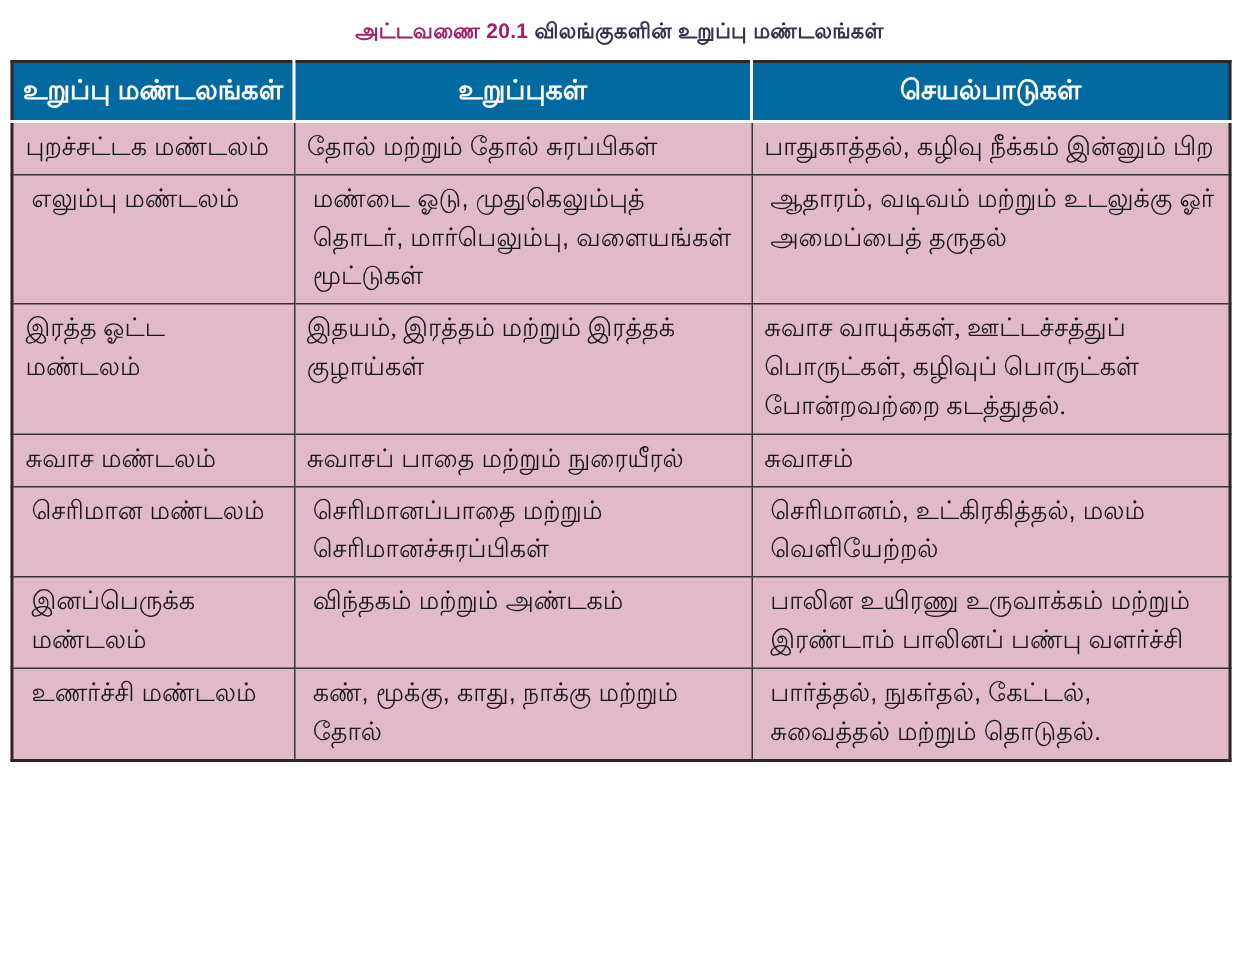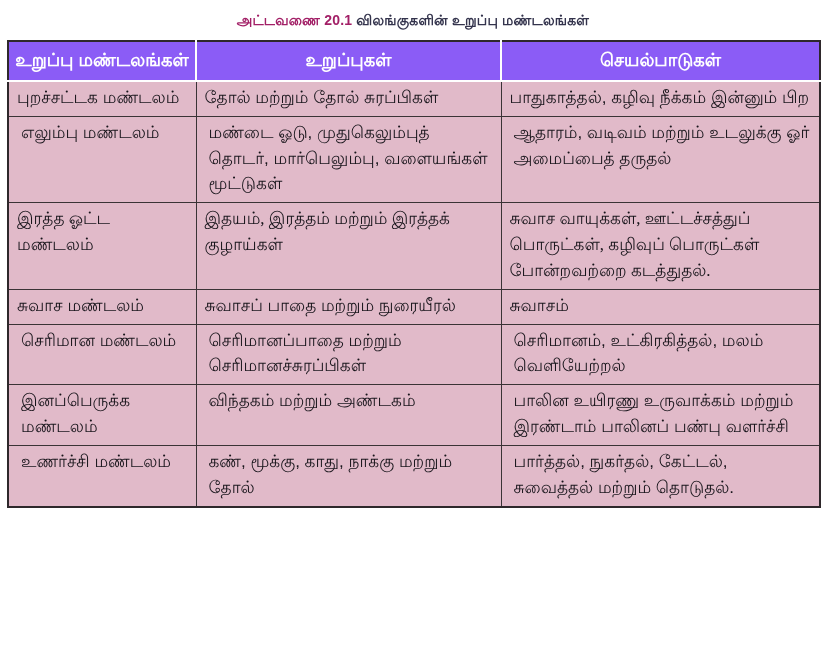--- a/index.html
+++ b/index.html
@@ -36,21 +36,21 @@
     width: 812px;
     border-collapse: collapse;
     table-layout: fixed;
     border: 2px solid #2e282b;
     background: #e1bac9;
   }
   table.organ-table col.c1 { width: 188px; }
   table.organ-table col.c2 { width: 305px; }
   table.organ-table col.c3 { width: 319px; }
   table.organ-table th {
-    background: #8b5cf6;
+    background: #0369a1;
     color: #ffffff;
     font-size: 18px;
     font-weight: bold;
     text-align: center;
     vertical-align: middle;
     height: 34px;
     padding: 2px 3px;
     border-left: 2px solid #ffffff;
     border-bottom: 2px solid #ffffff;
   }

